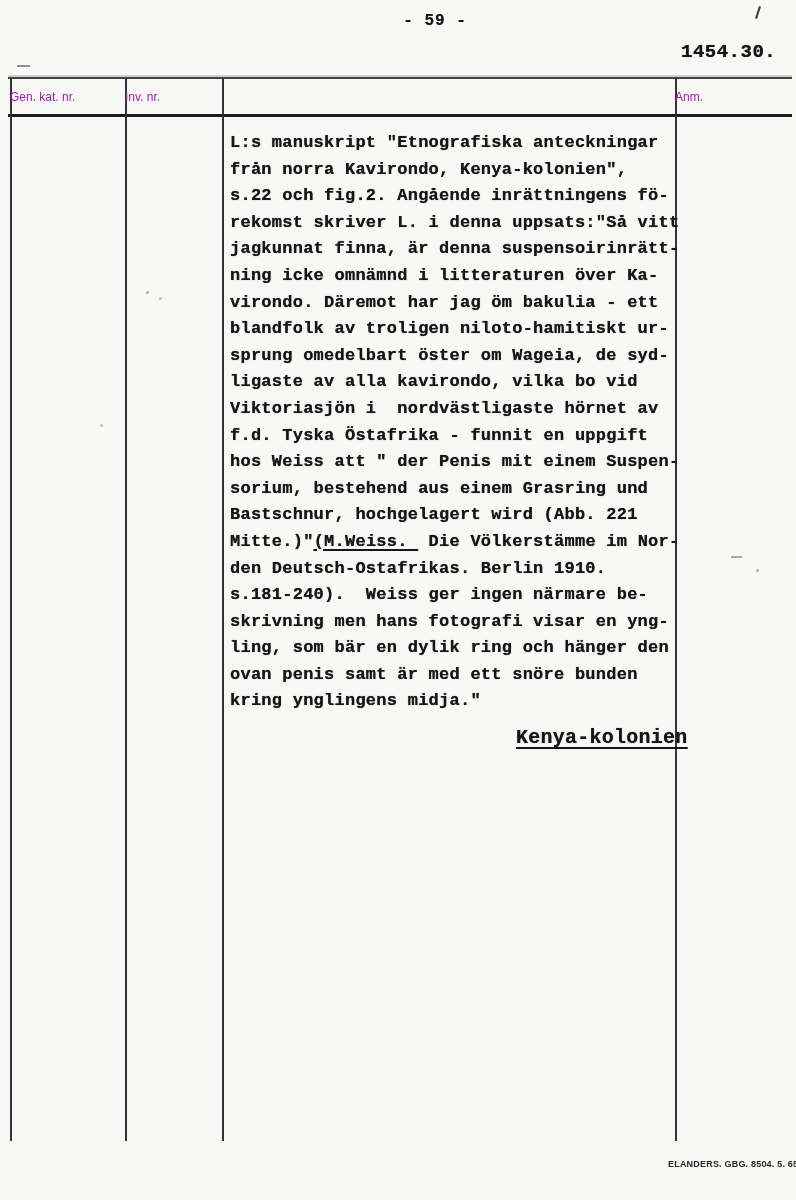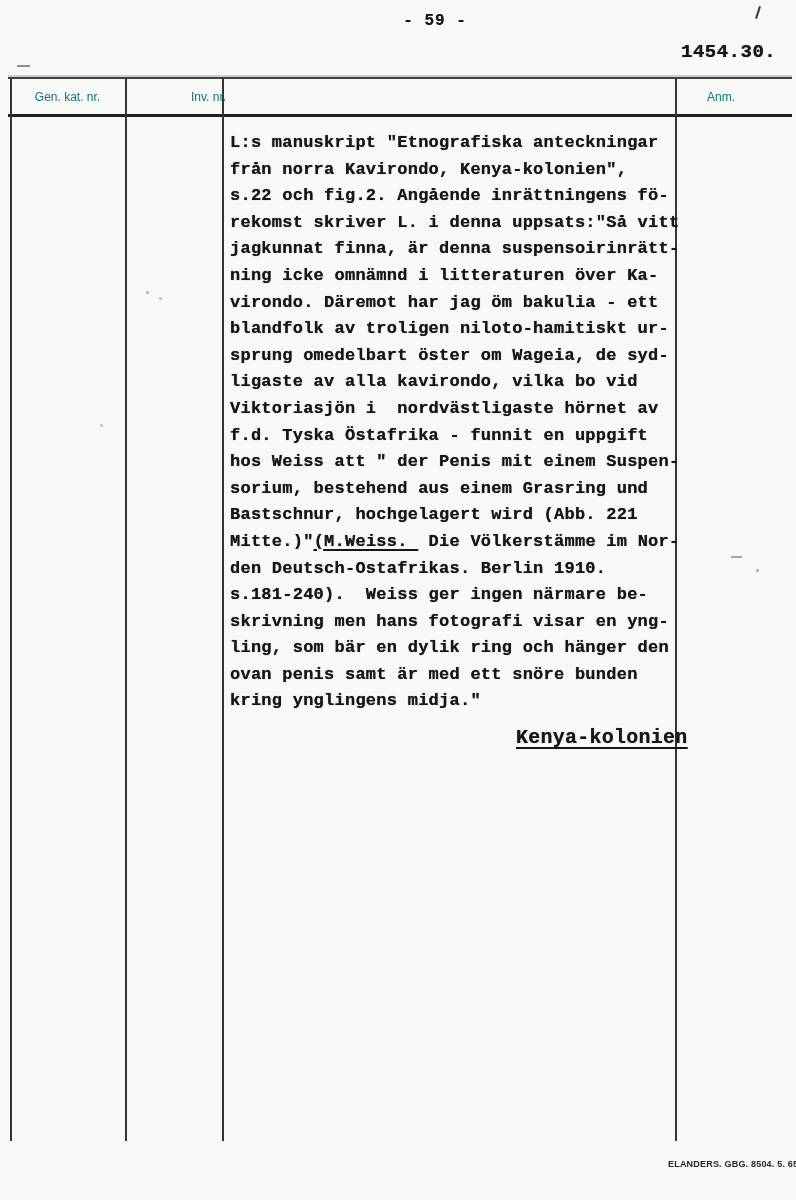--- a/index.html
+++ b/index.html
@@ -45,25 +45,25 @@
   .v-col1   { left: 125px; }
   .v-col2   { left: 222px; }
   .v-col3   { left: 675px; }
 
   
   .col-label {
     position: absolute;
     top: 90px;
     font-family: "Liberation Sans", sans-serif;
     font-size: 12px;
-    color: #0f766e;
-    text-align: center;
+    color: #a21caf;
+    text-align: left;
   }
   .ch-genkat { left: 10px;  width: 115px; }
-  .ch-invnr  { left: 125px; width: 111px; margin-left: 28px;  }
+  .ch-invnr  { left: 125px; width: 111px;  }
   .ch-anm    { left: 675px; width: 92px;  }
 
   
   .entry-text {
     position: absolute;
     left: 230px; top: 130px;
     width: 470px;
     font-size: 17px;
     font-weight: 700;
     letter-spacing: 0.25px;

